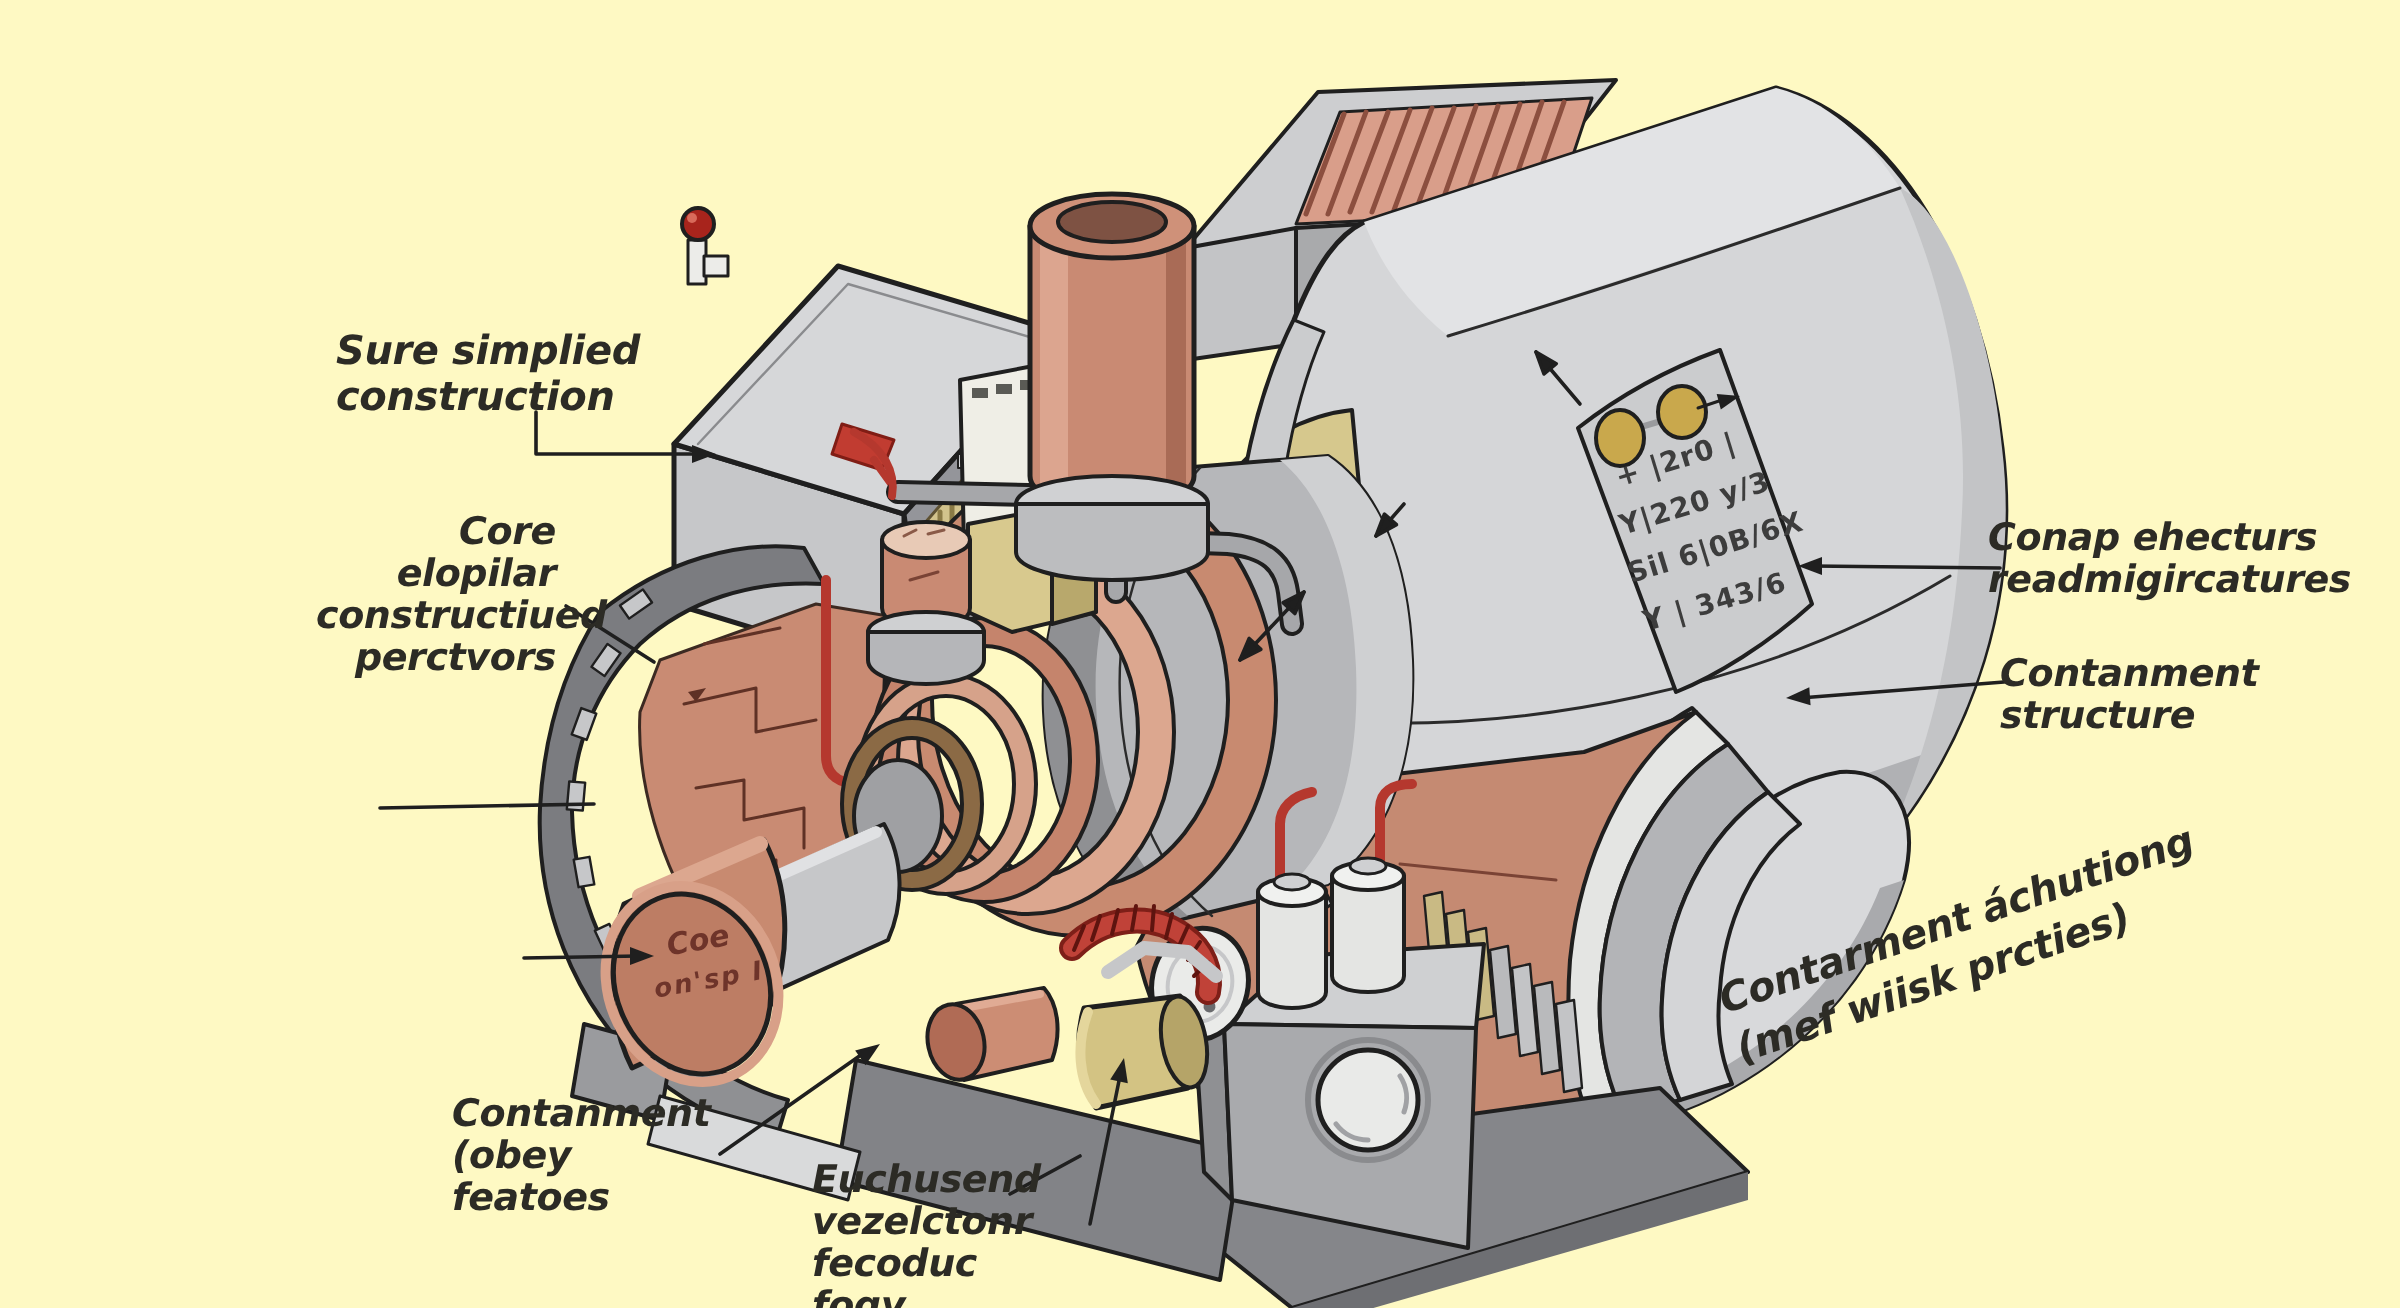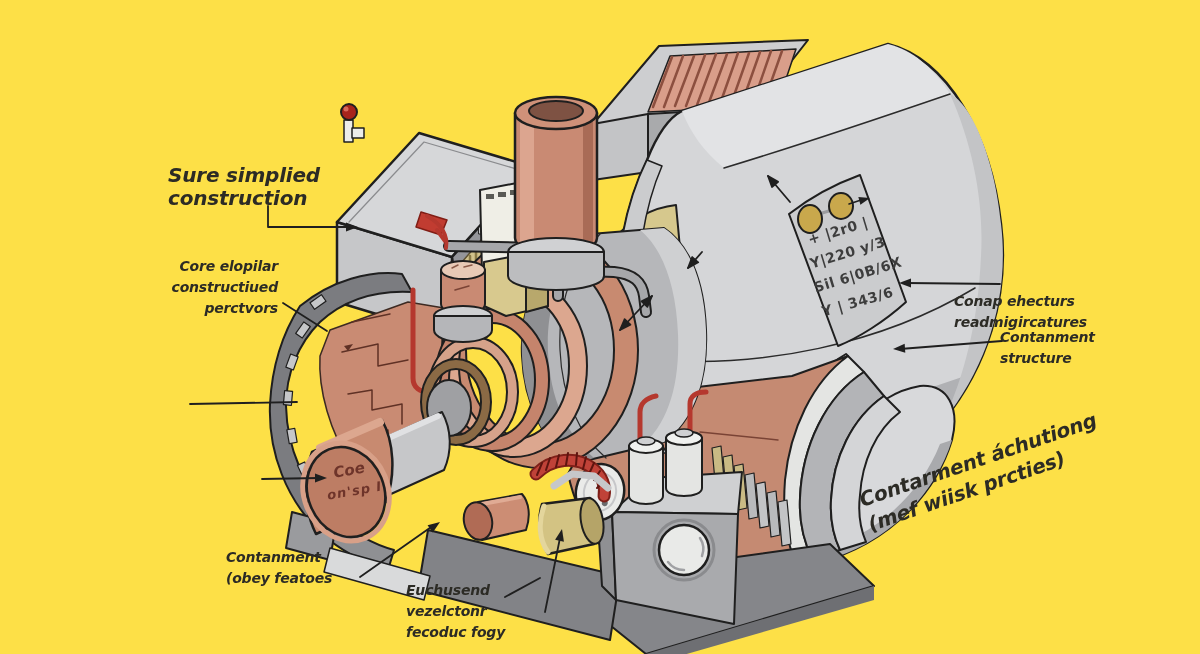--- a/index.html
+++ b/index.html
@@ -1,19 +1,19 @@
 <!DOCTYPE html>
 <html><head>
 <meta charset="utf-8">
 <style>
   html,body{margin:0;padding:0;}
-  #stage{position:relative;width:1200px;height:654px;background:#fde047;overflow:hidden;
+  #stage{position:relative;width:1200px;height:654px;background:#fef9c3;overflow:hidden;
          font-family:"DejaVu Sans",sans-serif;}
   #stage svg{position:absolute;left:0;top:0;}
-  .lbl{position:absolute;font-style:italic;font-weight:600;font-size:14px;line-height:21px;
+  .lbl{position:absolute;font-style:italic;font-weight:600;font-size:19px;line-height:21px;
        color:#2c2b25;white-space:pre-line;letter-spacing:-0.2px;}
   .ta-r{text-align:right;}
   .ta-c{}
   .lbl.big{font-size:20px;line-height:23px;}
   .panel-t{position:absolute;font-weight:700;font-size:14px;color:#3d3d3d;
            transform-origin:0 0;white-space:pre;letter-spacing:0.5px;}
   .core-t{position:absolute;font-weight:700;font-style:italic;color:#6e342a;
           transform-origin:0 0;white-space:pre;}
 </style>
 </head>
@@ -322,21 +322,21 @@
   <div class="lbl big" style="left:168px;top:164px;">Sure simplied
 construction</div>
   <div class="lbl ta-r" style="left:158px;top:256px;width:120px;">Core elopilar
 constructiued
 perctvors</div>
   <div class="lbl ta-c" style="left:226px;top:547px;width:126px;">Contanment
 (obey featoes</div>
   <div class="lbl ta-c" style="left:406px;top:580px;width:118px;">Euchusend
 vezelctonr
 fecoduc fogy</div>
-  <div class="lbl" style="left:954px;top:259px;margin-top:32px;">Conap ehecturs
+  <div class="lbl" style="left:994px;top:259px;">Conap ehecturs
 readmigircatures</div>
   <div class="lbl ta-c" style="left:1000px;top:327px;width:110px;">Contanment
 structure</div>
   <div class="lbl big" style="left:856px;top:488px;transform:rotate(-19deg);transform-origin:0 0;line-height:26px;">Contarment áchutiong
 (mef wiisk prcties)</div>
 
   <span class="panel-t" style="left:806px;top:232px;transform:rotate(-17deg);">+ |2r0 |</span>
   <span class="panel-t" style="left:808px;top:256px;transform:rotate(-17deg);">Y|220 y/3</span>
   <span class="panel-t" style="left:812px;top:280px;transform:rotate(-17deg);">Sil 6|0B/6X</span>
   <span class="panel-t" style="left:820px;top:304px;transform:rotate(-16deg);">Y | 343/6</span>

